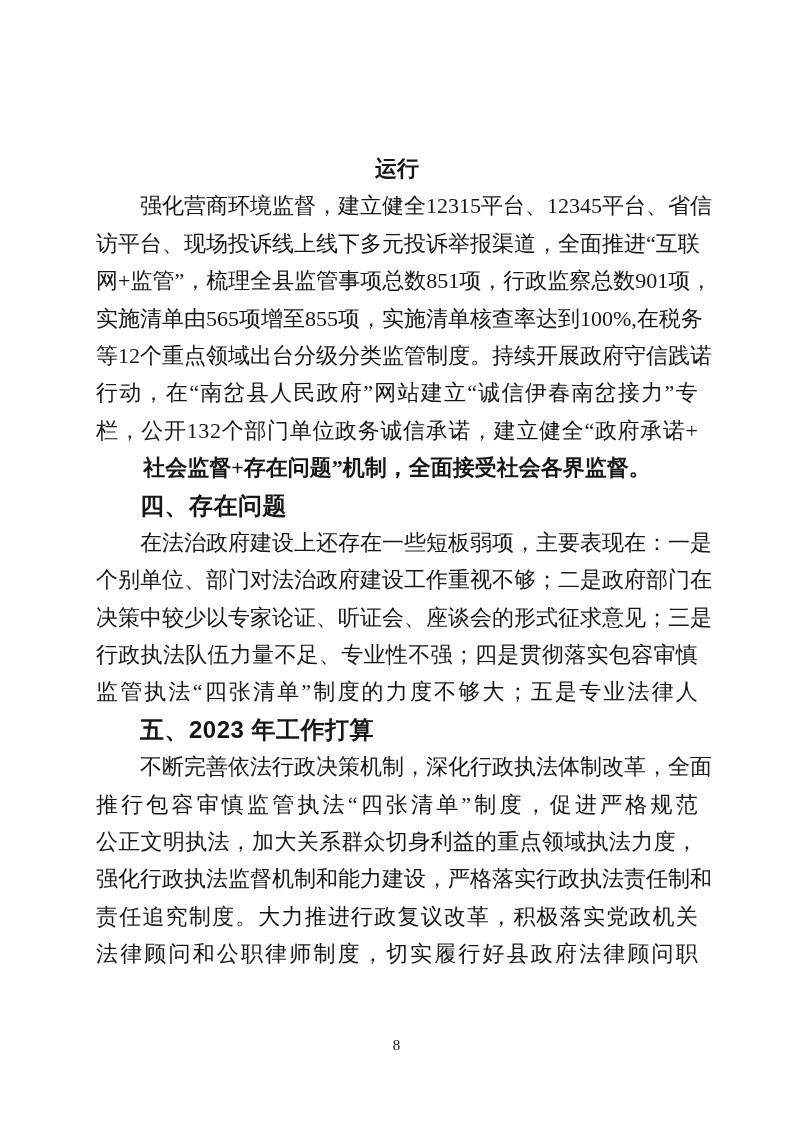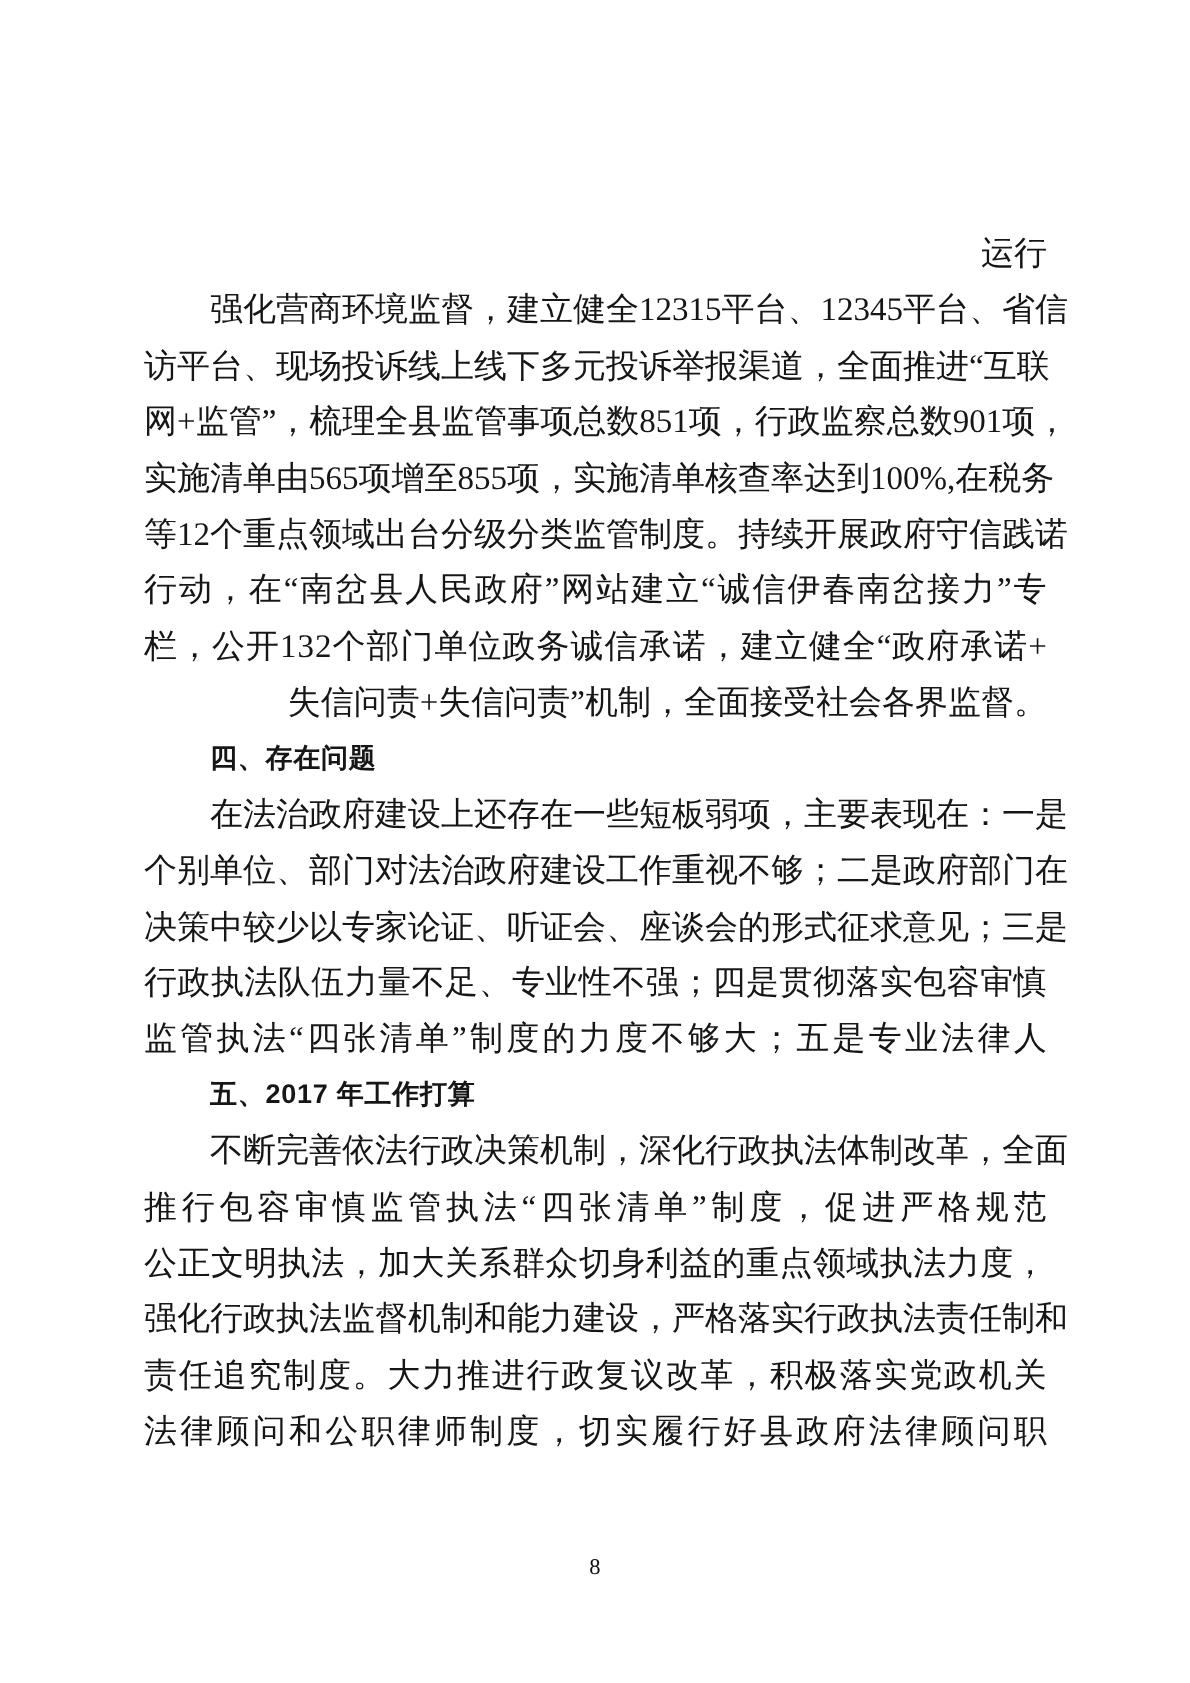--- a/index.html
+++ b/index.html
@@ -21,26 +21,26 @@
   .line {
     height: 37.4px;
     line-height: 37.4px;
     font-size: 22px;
     white-space: nowrap;
   }
   
   .j { display: flex; justify-content: space-between; }
   .j span { display: inline-block; }
   .indent { padding-left: 44px; }
-  .plain { text-align: right; }
+  .plain { text-align: center; font-weight: bold; }
   .heading {
     font-family: "Liberation Sans", "DejaVu Sans", sans-serif;
     font-weight: 700;
     padding-left: 44px;
-    font-size: 18px;
+    font-size: 24px;
     letter-spacing: 0.5px;
   }
   .pagenum {
     position: absolute;
     top: 1036px;
     left: 0;
     width: 100%;
     text-align: center;
     font-size: 15px;
     line-height: 18px;
@@ -273,21 +273,21 @@
         <span>立</span>
         <span>健</span>
         <span>全</span>
         <span>“</span>
         <span>政</span>
         <span>府</span>
         <span>承</span>
         <span>诺</span>
         <span>+</span>
       </div>
-    <div class="line plain">失信问责+失信问责”机制，全面接受社会各界监督。</div>
+    <div class="line plain">社会监督+存在问题”机制，全面接受社会各界监督。</div>
 
     <div class="line heading">四、存在问题</div>
 
     <div class="line j indent">
         <span>在</span>
         <span>法</span>
         <span>治</span>
         <span>政</span>
         <span>府</span>
         <span>建</span>
@@ -423,21 +423,21 @@
         <span>；</span>
         <span>五</span>
         <span>是</span>
         <span>专</span>
         <span>业</span>
         <span>法</span>
         <span>律</span>
         <span>人</span>
       </div>
 
-    <div class="line heading">五、2017 年工作打算</div>
+    <div class="line heading">五、2023 年工作打算</div>
 
     <div class="line j indent">
         <span>不</span>
         <span>断</span>
         <span>完</span>
         <span>善</span>
         <span>依</span>
         <span>法</span>
         <span>行</span>
         <span>政</span>

